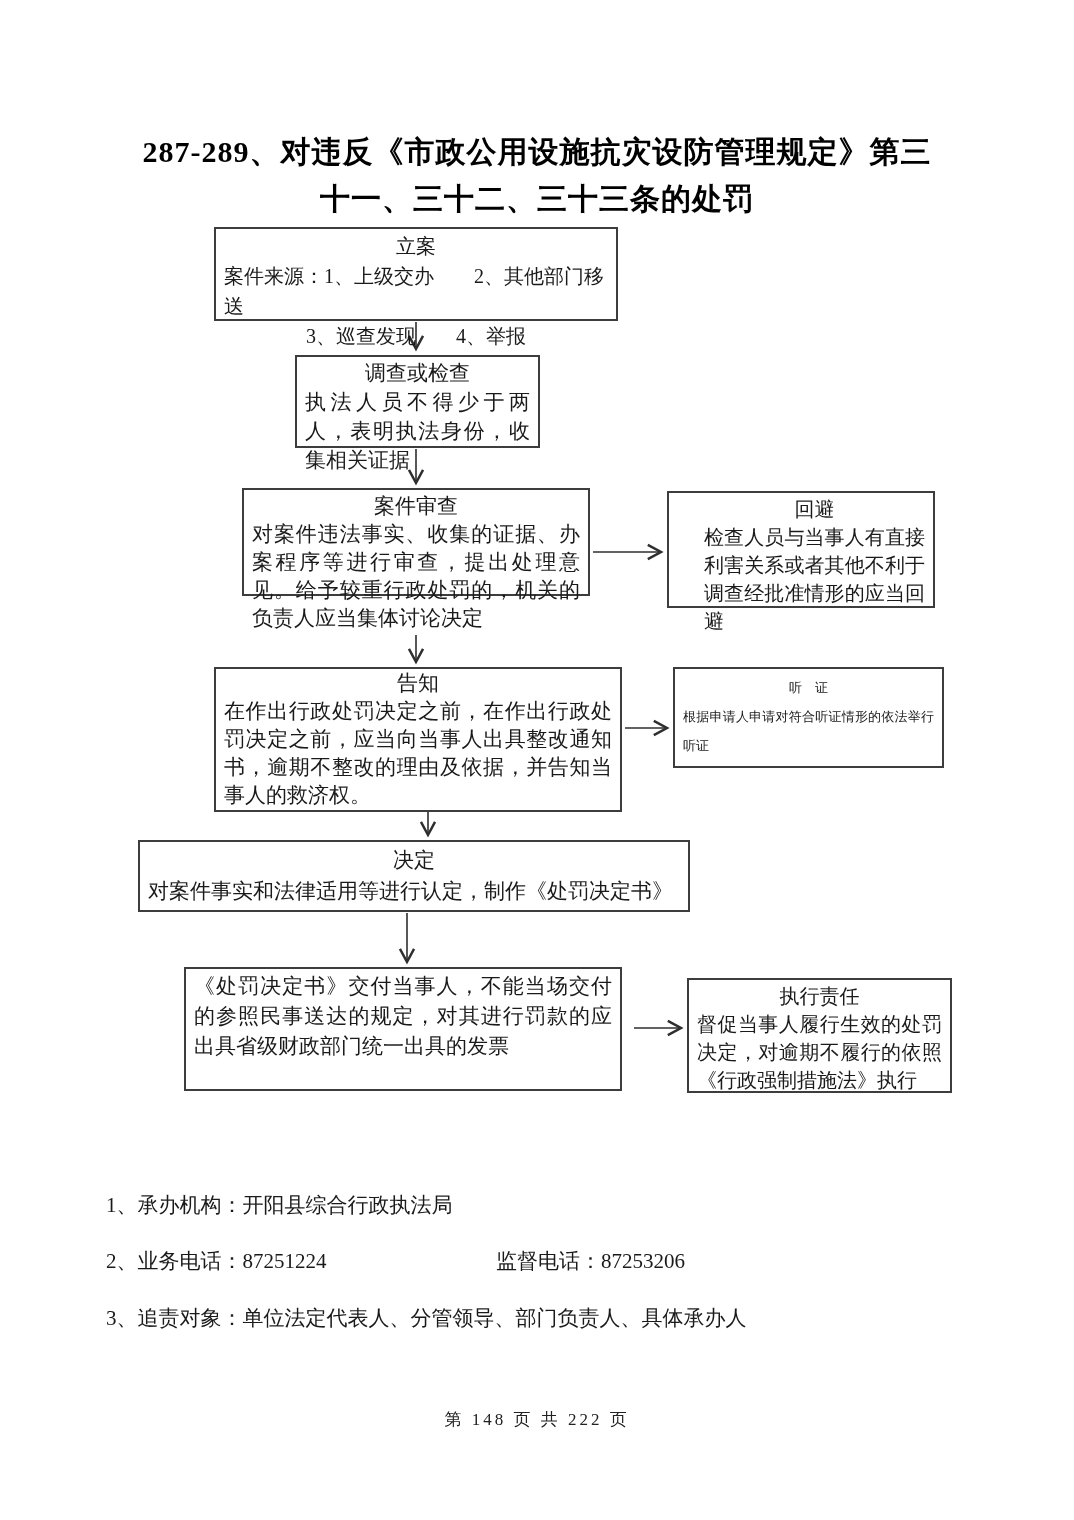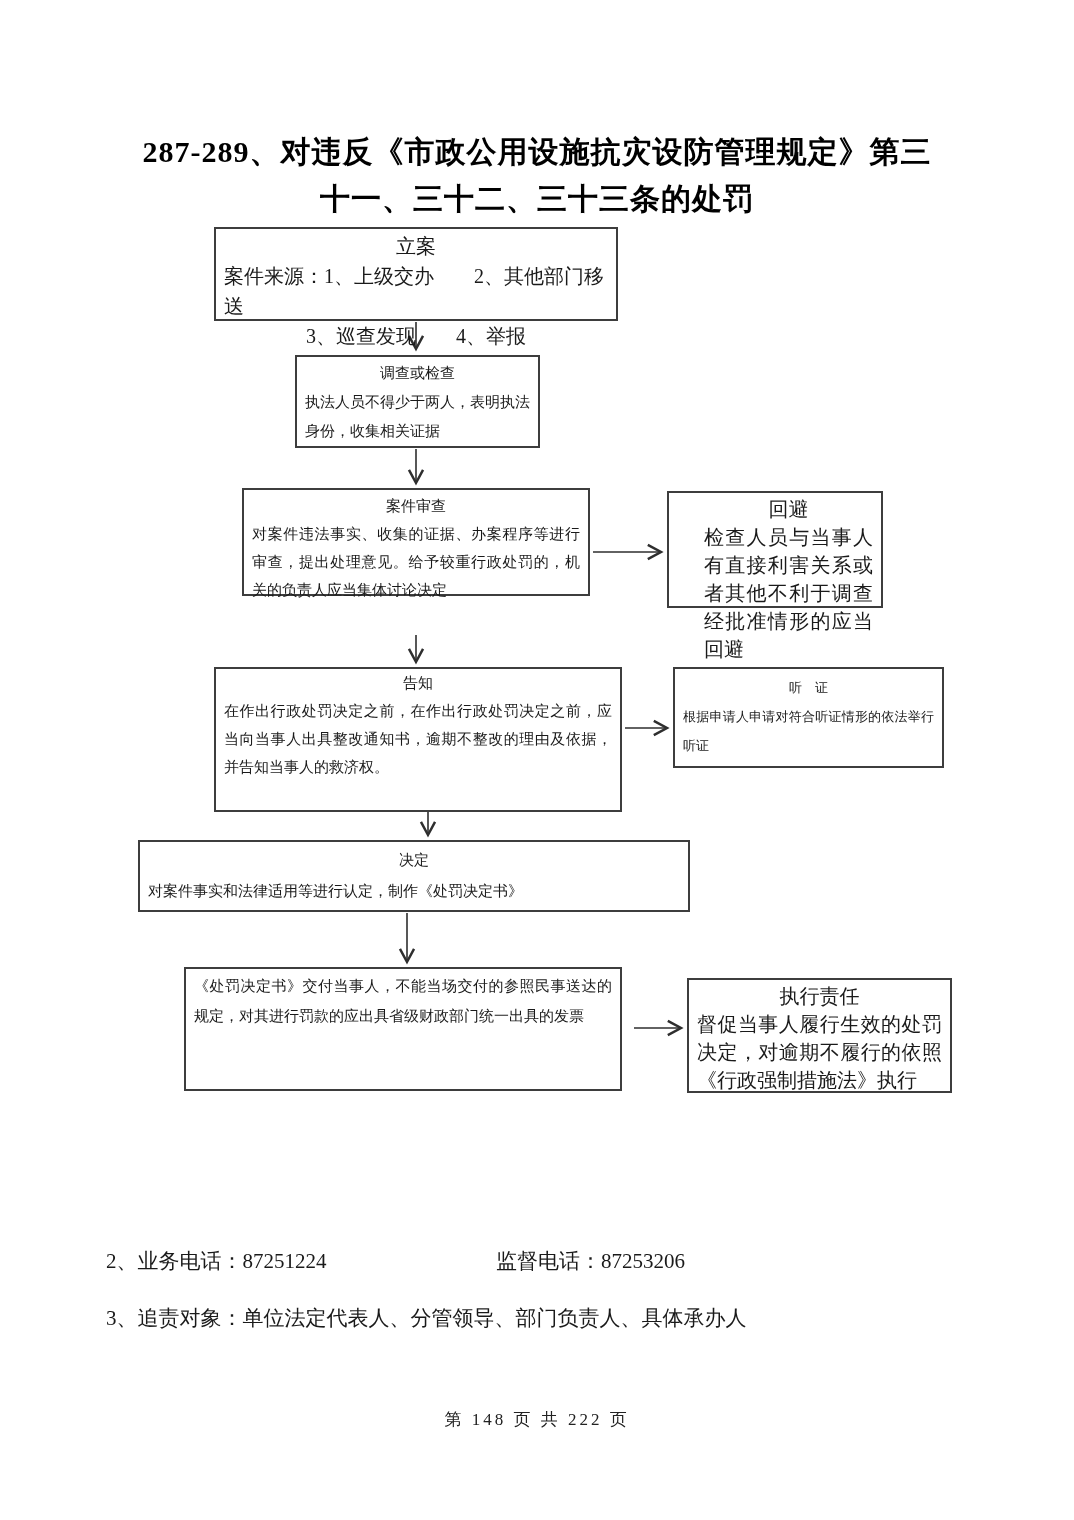--- a/index.html
+++ b/index.html
@@ -35,32 +35,32 @@
     width: 1074px;
     height: 1520px;
     pointer-events: none;
   }
   .fc-box {
     position: absolute;
     box-sizing: border-box;
     border: 2px solid #3d3d3d;
     background: #ffffff;
     padding: 2px 8px;
-    font-size: 15px;
+    font-size: 21px;
     line-height: 29px;
   }
   .fc-title { text-align: center; }
   .fc-body  { text-align: justify; }
   .fc-left  { text-align: left; }
   .fc-center{ text-align: center; }
 
   .b-filing    { left: 214px; top: 227px;  width: 404px; height: 94px;  font-size: 20px; line-height: 30px; }
   .b-invest    { left: 295px; top: 355px;  width: 245px; height: 93px;  line-height: 29px; }
   .b-review    { left: 242px; top: 488px;  width: 348px; height: 108px; line-height: 28px; }
-  .b-recusal   { left: 667px; top: 491px;  width: 216px; height: 117px; font-size: 20px; line-height: 28px; padding-left: 35px; }
+  .b-recusal   { left: 667px; top: 491px;  width: 268px; height: 117px; font-size: 20px; line-height: 28px; padding-left: 35px; }
   .b-notify    { left: 214px; top: 667px;  width: 408px; height: 145px; line-height: 28px; padding-top: 0; }
   .b-hearing   { left: 673px; top: 667px;  width: 271px; height: 101px; font-size: 13px; line-height: 29px; padding-top: 4px; }
   .b-decision  { left: 138px; top: 840px;  width: 552px; height: 72px;  line-height: 31px; padding-top: 3px; }
   .b-delivery  { left: 184px; top: 967px;  width: 438px; height: 124px; line-height: 30px; }
   .b-execution { left: 687px; top: 978px;  width: 265px; height: 115px; font-size: 20px; line-height: 28px; }
 
   .note {
     position: absolute;
     left: 106px;
     font-size: 21px;
@@ -146,19 +146,20 @@
 
   <div class="fc-box b-delivery">
     <div class="fc-body">《处罚决定书》交付当事人，不能当场交付的参照民事送达的规定，对其进行罚款的应出具省级财政部门统一出具的发票</div>
   </div>
 
   <div class="fc-box b-execution">
     <div class="fc-title">执行责任</div>
     <div class="fc-body">督促当事人履行生效的处罚决定，对逾期不履行的依照《行政强制措施法》执行</div>
   </div>
 
+  <div class="note" style="top:1190px">1、承办机构：开阳县综合行政执法局</div>
   <div class="note" style="top:1246px">2、业务电话：87251224</div>
   <div class="note note-right" style="top:1246px">监督电话：87253206</div>
   <div class="note" style="top:1303px">3、追责对象：单位法定代表人、分管领导、部门负责人、具体承办人</div>
 
   <div class="page-footer">第 148 页 共 222 页</div>
 
 </div>
 
 </body></html>

